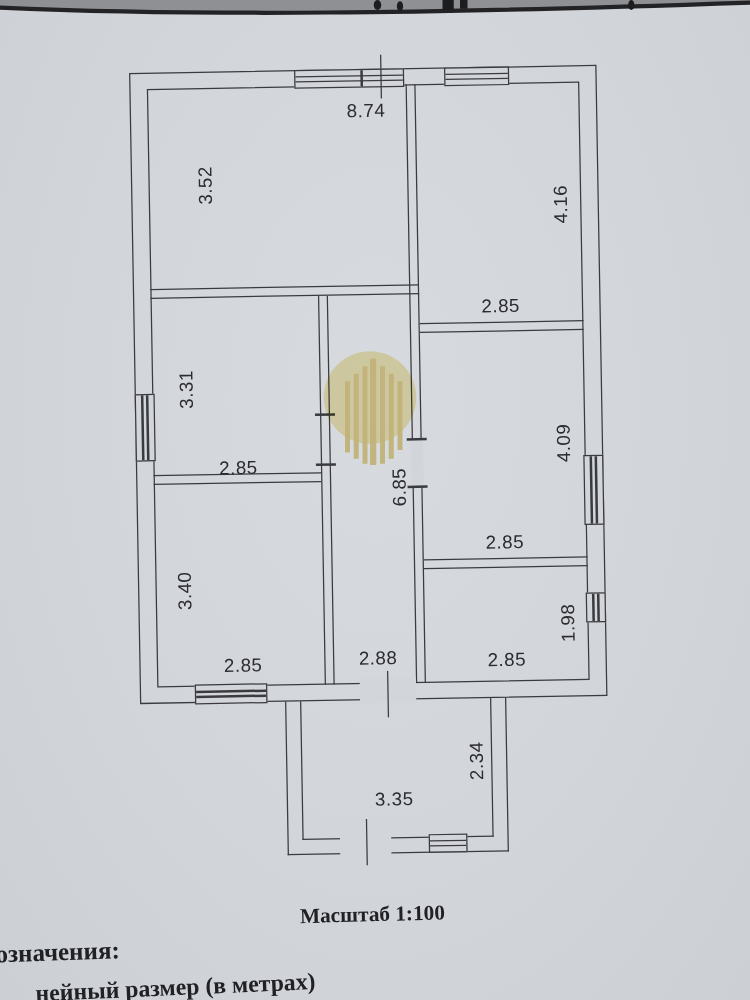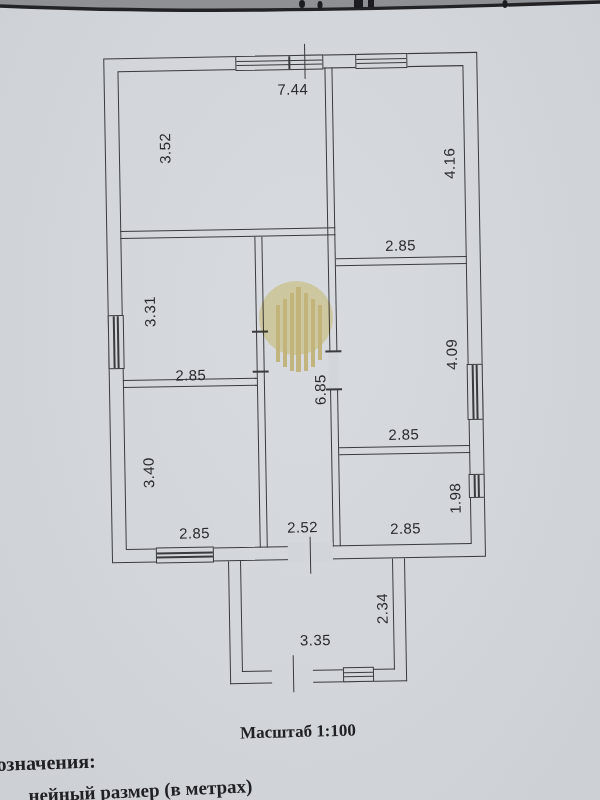--- a/index.html
+++ b/index.html
@@ -119,32 +119,32 @@
       </div>
 
     <div class="tick" style="left:308.5px;top:44px;width:1.6px;height:35px;"></div>
     <div class="tick" style="left:305.5px;top:537px;width:1.6px;height:37px;"></div>
     <div class="tick" style="left:286.5px;top:655px;width:1.6px;height:37px;"></div>
     <div class="tick" style="left:252px;top:330px;width:16px;height:1.5px;"></div>
     <div class="tick" style="left:252px;top:370px;width:16px;height:1.5px;"></div>
     <div class="tick" style="left:325px;top:351px;width:16px;height:1.5px;"></div>
     <div class="tick" style="left:325px;top:389px;width:16px;height:1.5px;"></div>
 
-    <div class="dim" style="left:297px;top:89px;">7.44</div>
+    <div class="dim" style="left:297px;top:89px;">8.74</div>
     <div class="dim v" style="left:168px;top:146px;">3.52</div>
     <div class="dim v" style="left:452px;top:166px;">4.16</div>
     <div class="dim" style="left:402px;top:247px;">2.85</div>
     <div class="dim v" style="left:150px;top:309px;">3.31</div>
     <div class="dim" style="left:190px;top:373px;">2.85</div>
     <div class="dim v" style="left:319px;top:390px;">6.85</div>
     <div class="dim v" style="left:451px;top:357px;">4.09</div>
     <div class="dim" style="left:402px;top:436px;">2.85</div>
     <div class="dim v" style="left:146px;top:470px;">3.40</div>
     <div class="dim" style="left:191px;top:531px;">2.85</div>
-    <div class="dim" style="left:299px;top:527px;">2.52</div>
+    <div class="dim" style="left:299px;top:527px;">2.88</div>
     <div class="dim" style="left:402px;top:530px;">2.85</div>
     <div class="dim v" style="left:452px;top:501px;">1.98</div>
     <div class="dim v" style="left:377px;top:610px;">2.34</div>
     <div class="dim" style="left:310px;top:640px;">3.35</div>
   </div>
 
   <div id="watermark">
     <div id="wm-circle"></div>
     <div class="wm-bar" style="left:276px;top:305px;height:57px;"></div>
     <div class="wm-bar" style="left:283px;top:299px;height:68px;"></div>

